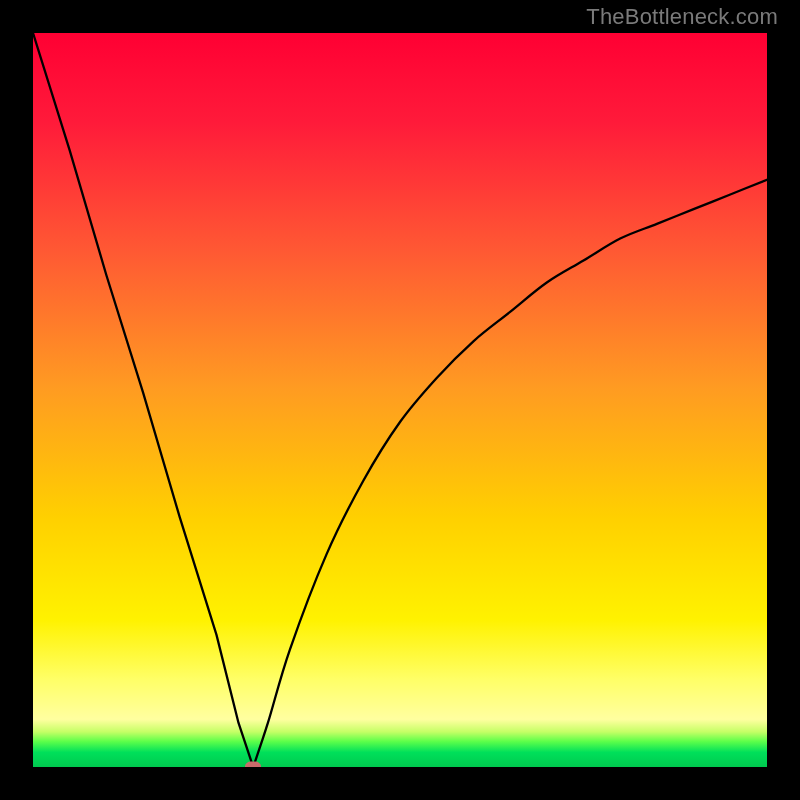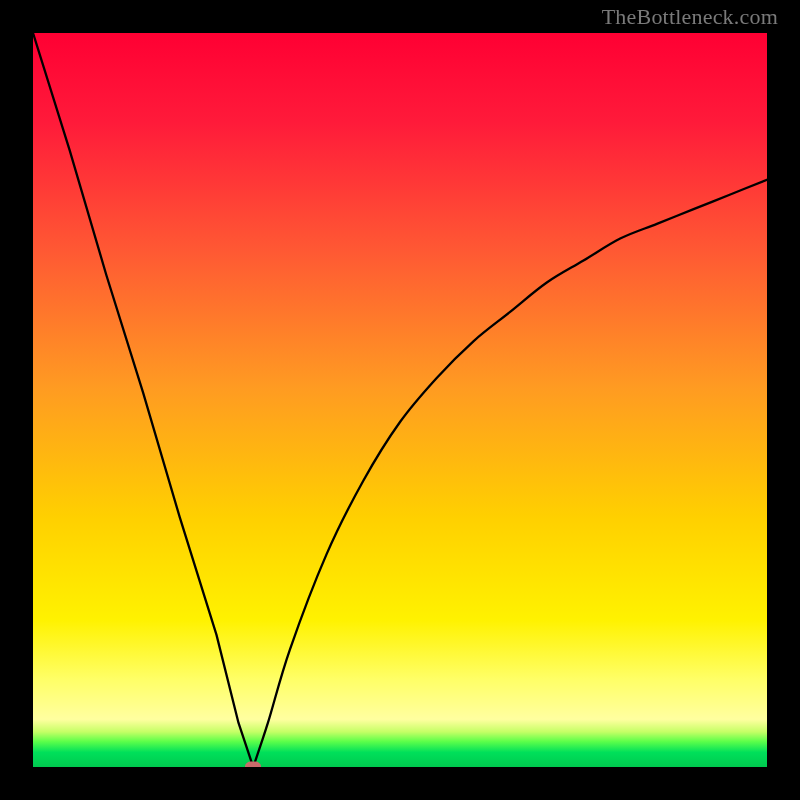--- a/index.html
+++ b/index.html
@@ -9,21 +9,20 @@
     height: 800px;
     background: #000;
     font-family: Arial, Helvetica, sans-serif;
     overflow: hidden;
   }
   .outer {
     position: relative;
     width: 788px;
     height: 800px;
     background: #000;
-    font-family: Liberation Serif, serif;
   }
   .plot {
     position: absolute;
     left: 33px;
     top: 33px;
     width: 734px;
     height: 734px;
     overflow: hidden;
   }
   .gradient {

